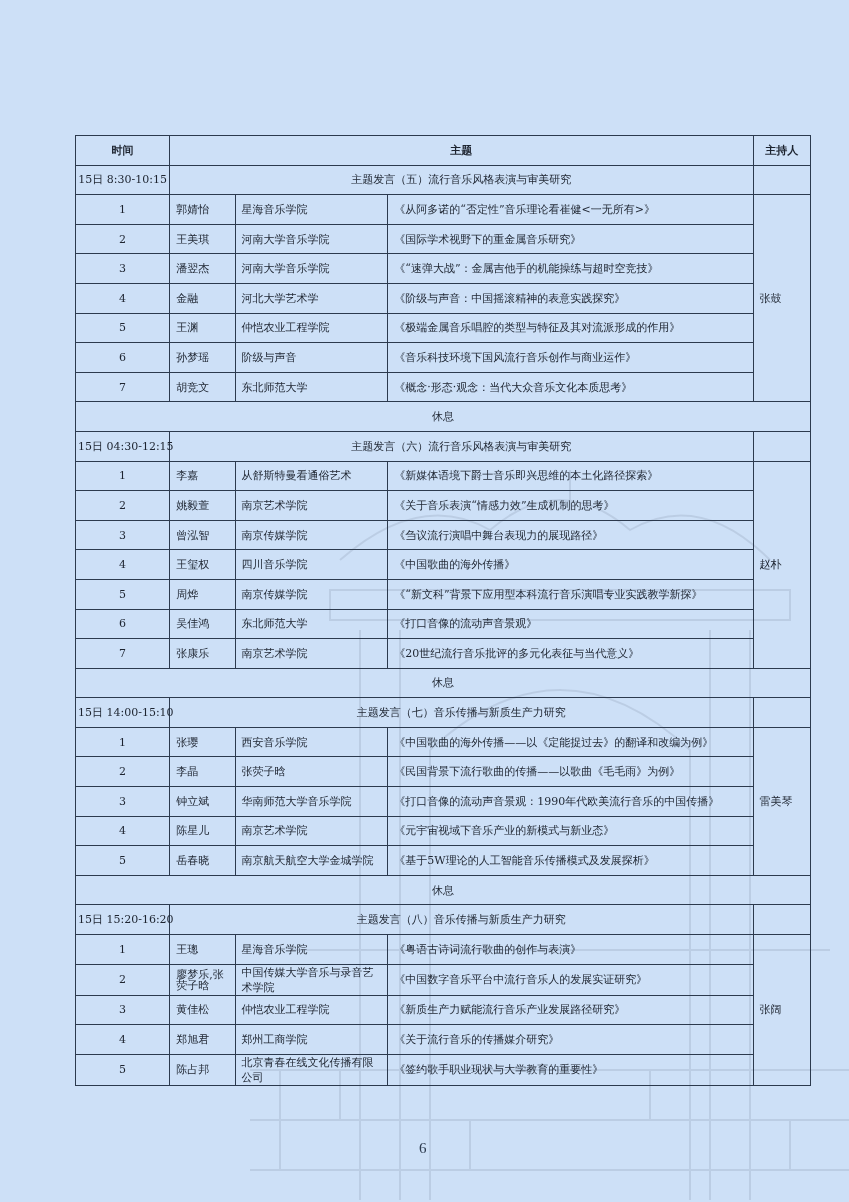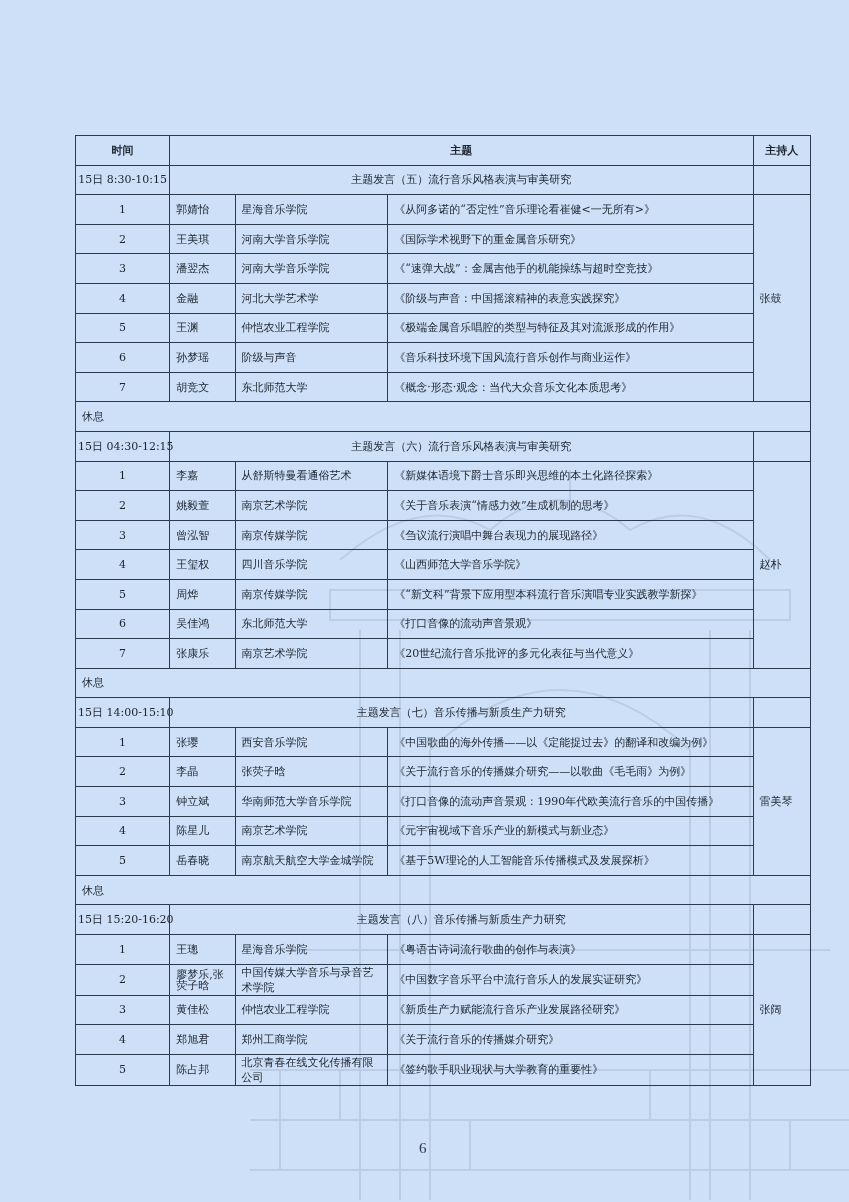--- a/index.html
+++ b/index.html
@@ -32,21 +32,21 @@
     background: transparent;
   }
   .c-time { width: 82px; text-align: center; }
   .c-name { width: 57px; }
   .c-inst { width: 133px; }
   .c-title { width: 318px; }
   .c-host { width: 50px; text-align: left; }
   th { font-weight: bold !important; text-align: center; }
   .session-time { font-weight: bold; text-align: center; white-space: nowrap; padding: 0 2px !important; }
   .session-title { font-weight: bold; text-align: center; }
-  .break { }
+  .break { text-align: center; }
   .idx { text-align: center; }
   .name { line-height: 11px; }
   .page-num {
     position: absolute; left: 419px; top: 1140px;
     font-size: 15px; color: #2c3a4e;
     font-family: "Liberation Serif", serif;
   }
 </style>
 </head>
 <body>
@@ -149,21 +149,21 @@
       <tr>
         <td class="idx">3</td>
         <td class="name">曾泓智</td>
         <td>南京传媒学院</td>
         <td>《刍议流行演唱中舞台表现力的展现路径》</td>
       </tr>
       <tr>
         <td class="idx">4</td>
         <td class="name">王玺权</td>
         <td>四川音乐学院</td>
-        <td>《山西师范大学音乐学院》</td>
+        <td>《中国歌曲的海外传播》</td>
       </tr>
       <tr>
         <td class="idx">5</td>
         <td class="name">周烨</td>
         <td>南京传媒学院</td>
         <td>《“新文科”背景下应用型本科流行音乐演唱专业实践教学新探》</td>
       </tr>
       <tr>
         <td class="idx">6</td>
         <td class="name">吴佳鸿</td>
@@ -188,21 +188,21 @@
         <td class="idx">1</td>
         <td class="name">张璎</td>
         <td>西安音乐学院</td>
         <td>《中国歌曲的海外传播——以《定能捉过去》的翻译和改编为例》</td>
         <td rowspan="5" class="c-host">雷美琴</td>
       </tr>
       <tr>
         <td class="idx">2</td>
         <td class="name">李晶</td>
         <td>张荧子晗</td>
-        <td>《关于流行音乐的传播媒介研究——以歌曲《毛毛雨》为例》</td>
+        <td>《民国背景下流行歌曲的传播——以歌曲《毛毛雨》为例》</td>
       </tr>
       <tr>
         <td class="idx">3</td>
         <td class="name">钟立斌</td>
         <td>华南师范大学音乐学院</td>
         <td>《打口音像的流动声音景观：1990年代欧美流行音乐的中国传播》</td>
       </tr>
       <tr>
         <td class="idx">4</td>
         <td class="name">陈星儿</td>

